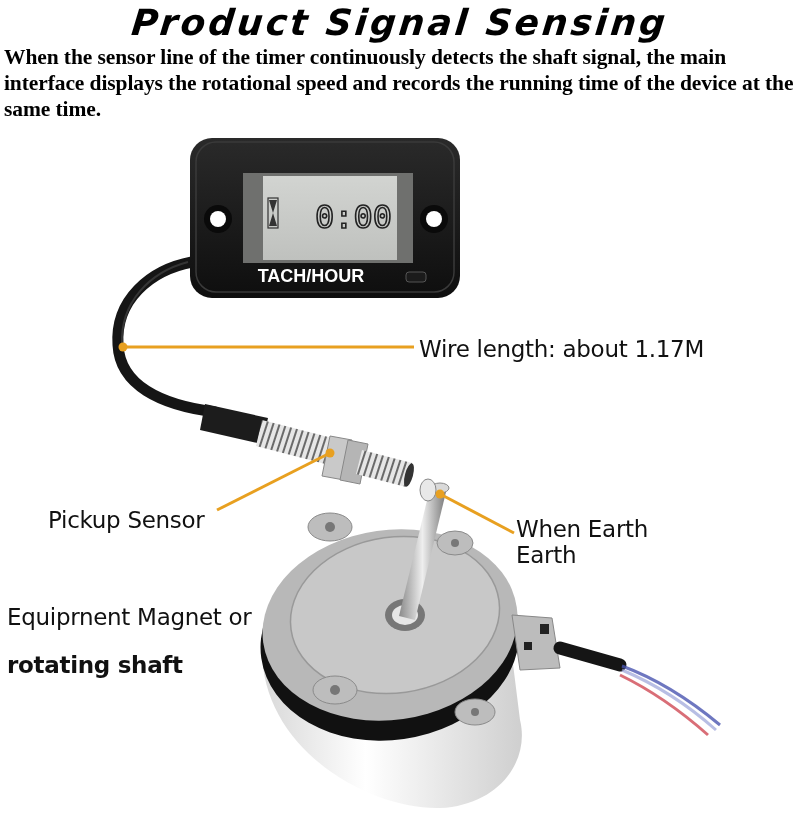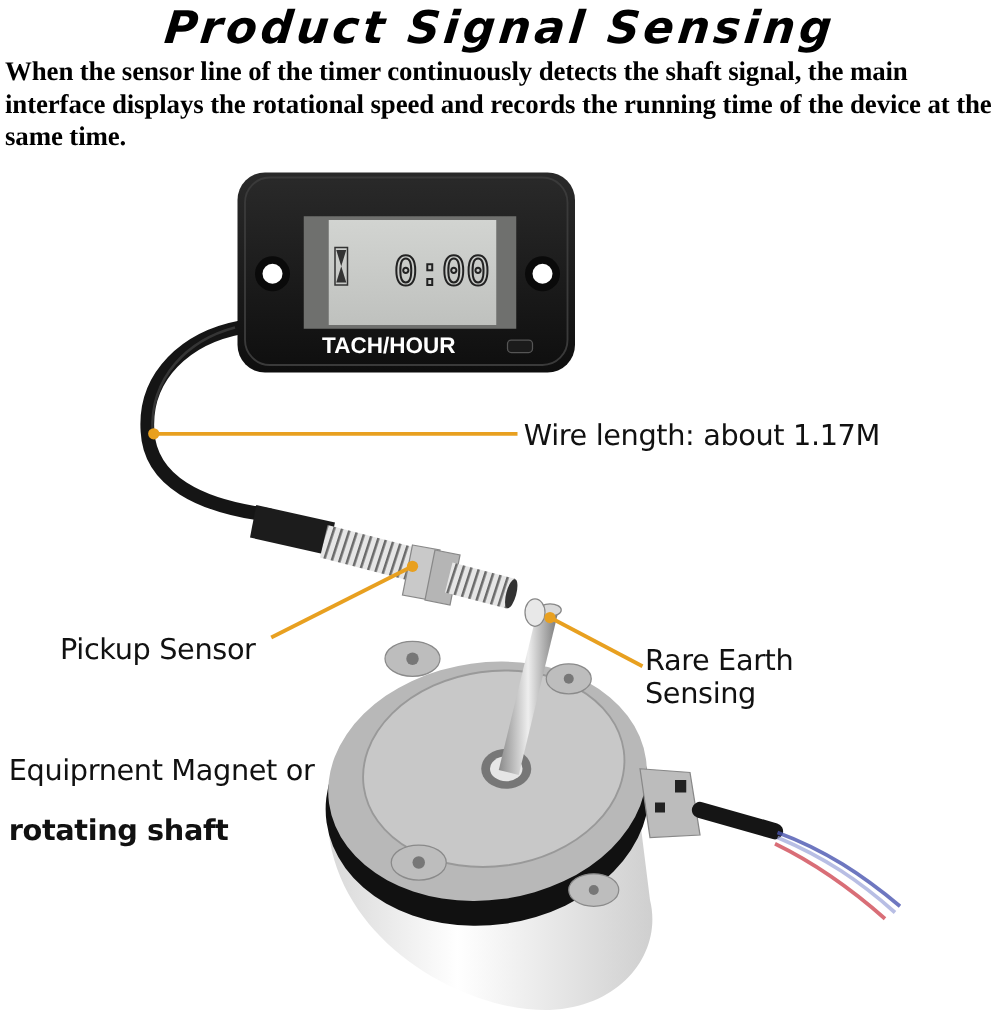--- a/index.html
+++ b/index.html
@@ -123,16 +123,16 @@
     <line x1="330" y1="453" x2="217" y2="510"></line>
     <line x1="440" y1="494" x2="514" y2="533"></line>
   </g>
   <circle cx="123" cy="347" r="4.5" fill="#E8A020"></circle>
   <circle cx="330" cy="453" r="4.5" fill="#E8A020"></circle>
   <circle cx="440" cy="494" r="4.5" fill="#E8A020"></circle>
 </svg>
 
 <div class="label" style="left:419px; top:336px;">Wire length: about 1.17M</div>
 <div class="label" style="left:36px; top:507px;margin-left:12px;">Pickup Sensor</div>
-<div class="label" style="left:516px; top:516px;">Rare Earth</div>
-<div class="label" style="left:516px; top:542px;">Sensing</div>
+<div class="label" style="left:516px; top:516px;">When Earth</div>
+<div class="label" style="left:516px; top:542px;">Earth</div>
 <div class="label" style="left:7px; top:604px;">Equiprnent Magnet or</div>
 <div class="label" style="left:7px; top:652px;font-weight:bold;">rotating shaft</div>
 
 </body></html>

